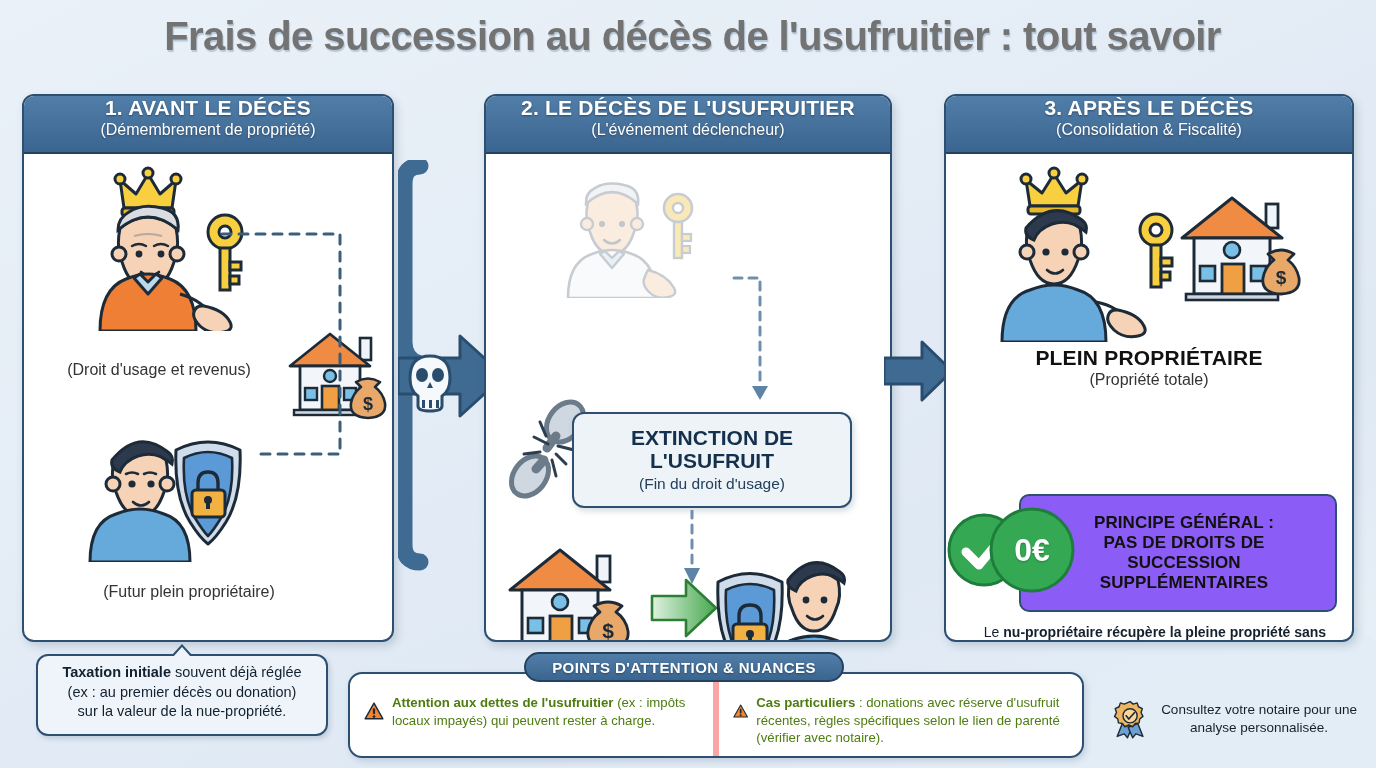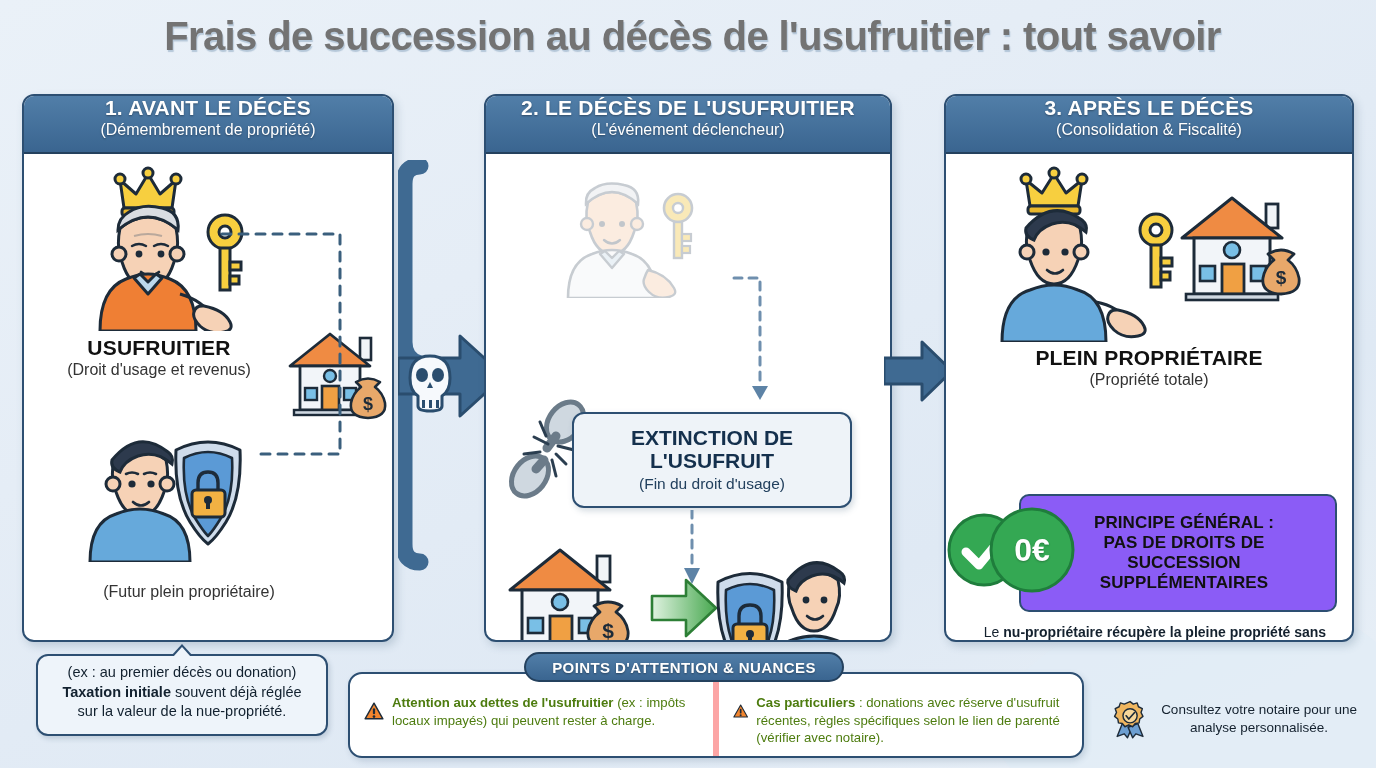--- a/index.html
+++ b/index.html
@@ -220,21 +220,20 @@
         <g>
           <circle cx="163" cy="66" r="17" fill="#f7cf3f" stroke="#1d2b39" stroke-width="3"></circle>
           <circle cx="163" cy="66" r="6" fill="#fff" stroke="#1d2b39" stroke-width="3"></circle>
           <rect x="158" y="82" width="10" height="42" fill="#f7cf3f" stroke="#1d2b39" stroke-width="3"></rect>
           <rect x="168" y="96" width="11" height="8" fill="#f7cf3f" stroke="#1d2b39" stroke-width="3"></rect>
           <rect x="168" y="110" width="9" height="8" fill="#f7cf3f" stroke="#1d2b39" stroke-width="3"></rect>
         </g>
       </svg>
     </div>
 
-    <div class="big-label" style="position:absolute;left:0;top:182px;width:270px;">USUFRUITIER</div>
     <div class="sub-label" style="position:absolute;left:0;top:206px;width:270px;">(Droit d'usage et revenus)</div>
 
     <div style="position:absolute;left:258px;top:168px;width:112px;height:100px;">
       <svg viewBox="0 0 112 100" width="112" height="100">
         <g>
           <rect x="78" y="16" width="11" height="22" fill="#f0f4f8" stroke="#1d2b39" stroke-width="2.6"></rect>
           <path d="M8 44 L48 12 L88 44 Z" fill="#ef8b43" stroke="#1d2b39" stroke-width="2.8" stroke-linejoin="round"></path>
           <rect x="18" y="44" width="60" height="44" fill="#f2f5f9" stroke="#1d2b39" stroke-width="2.8"></rect>
           <circle cx="48" cy="54" r="6" fill="#79bfe6" stroke="#1d2b39" stroke-width="2.4"></circle>
           <rect x="40" y="64" width="17" height="24" fill="#f0a043" stroke="#1d2b39" stroke-width="2.6"></rect>
@@ -277,22 +276,22 @@
 
     <div class="sub-label" style="position:absolute;left:0;top:428px;width:330px;">(Futur plein propriétaire)</div>
 
     <svg style="position:absolute;left:0;top:0;" width="372" height="490">
       <path d="M198 80 H316 V300 H236" fill="none" stroke="#3a5f7d" stroke-width="3" stroke-dasharray="9 8" stroke-linecap="round"></path>
     </svg>
   </div>
 </section>
 
 <div id="callout-initial-tax">
+  <div><b>Taxation initiale</b><span> souvent déjà réglée</span></div>
   <div>(ex : au premier décès ou donation)</div>
-  <div><b>Taxation initiale</b><span> souvent déjà réglée</span></div>
   <div>sur la valeur de la nue-propriété.</div>
 </div>
 
 <div id="bracket-transition">
   <svg viewBox="0 0 96 420" width="96" height="420">
     <path d="M22 6 q-16 0 -16 18 v158 q0 18 16 22 q-16 4 -16 22 v158 q0 18 16 18" fill="none" stroke="#3f6a92" stroke-width="17" stroke-linecap="round" stroke-linejoin="round"></path>
   </svg>
 </div>
 
 <div id="skull-arrow">

